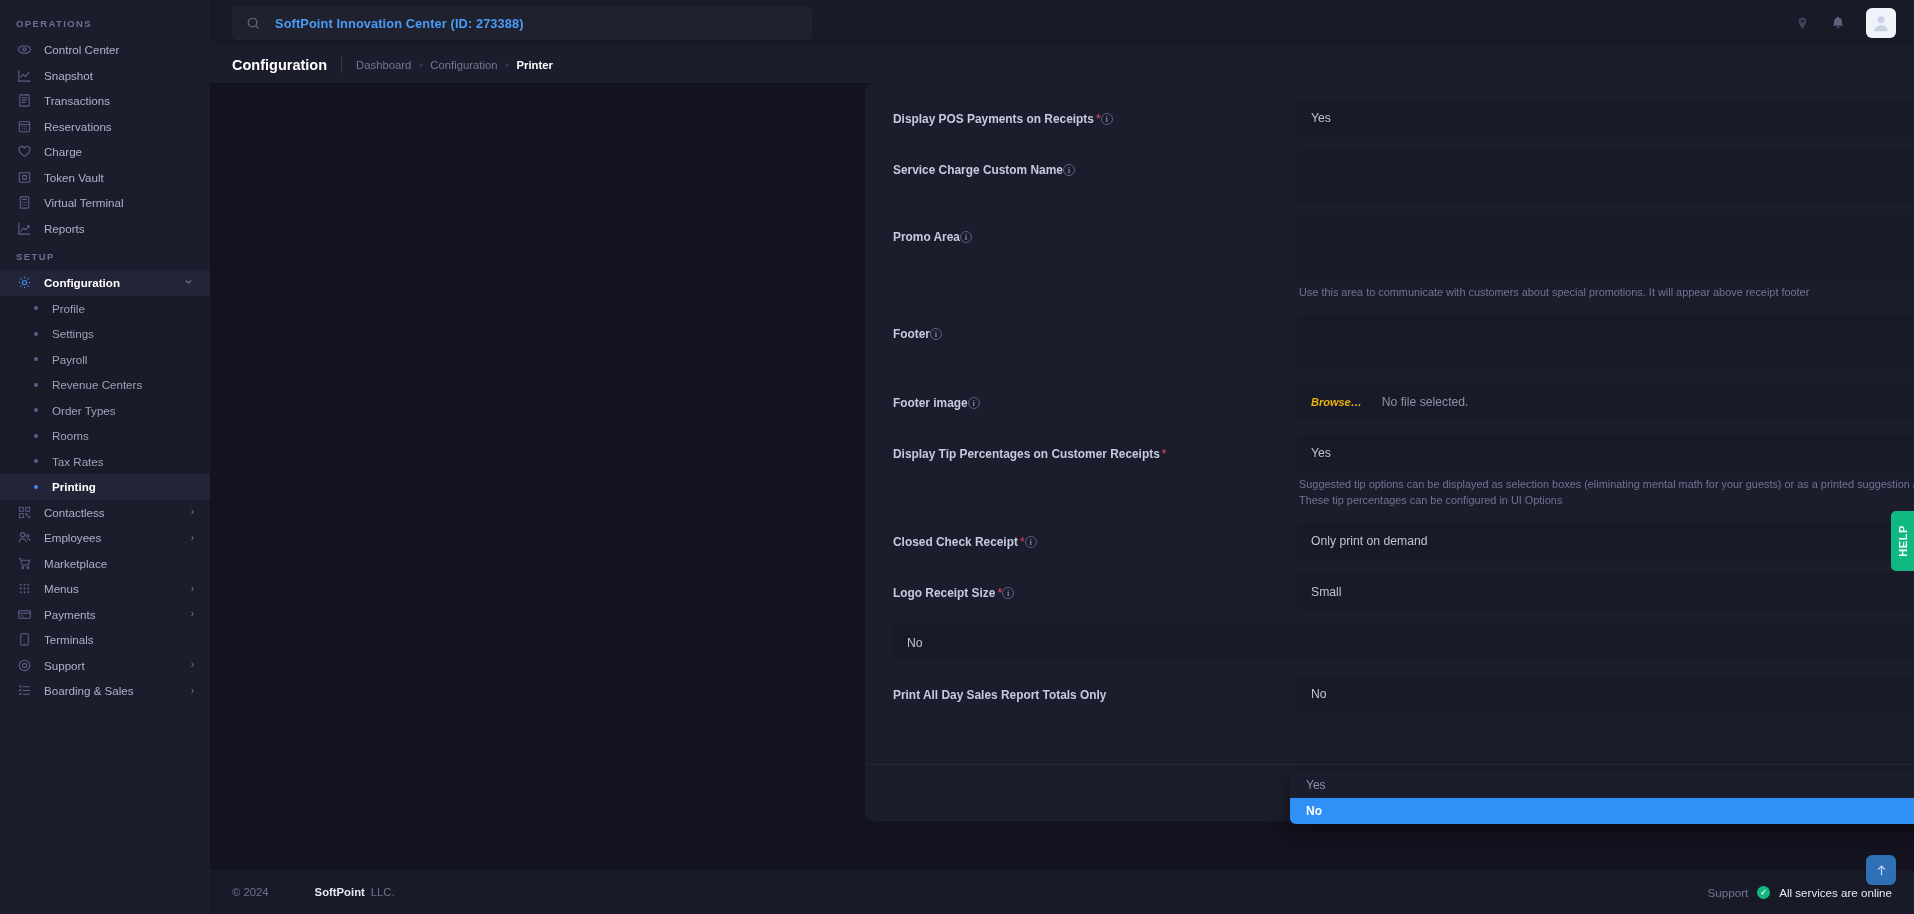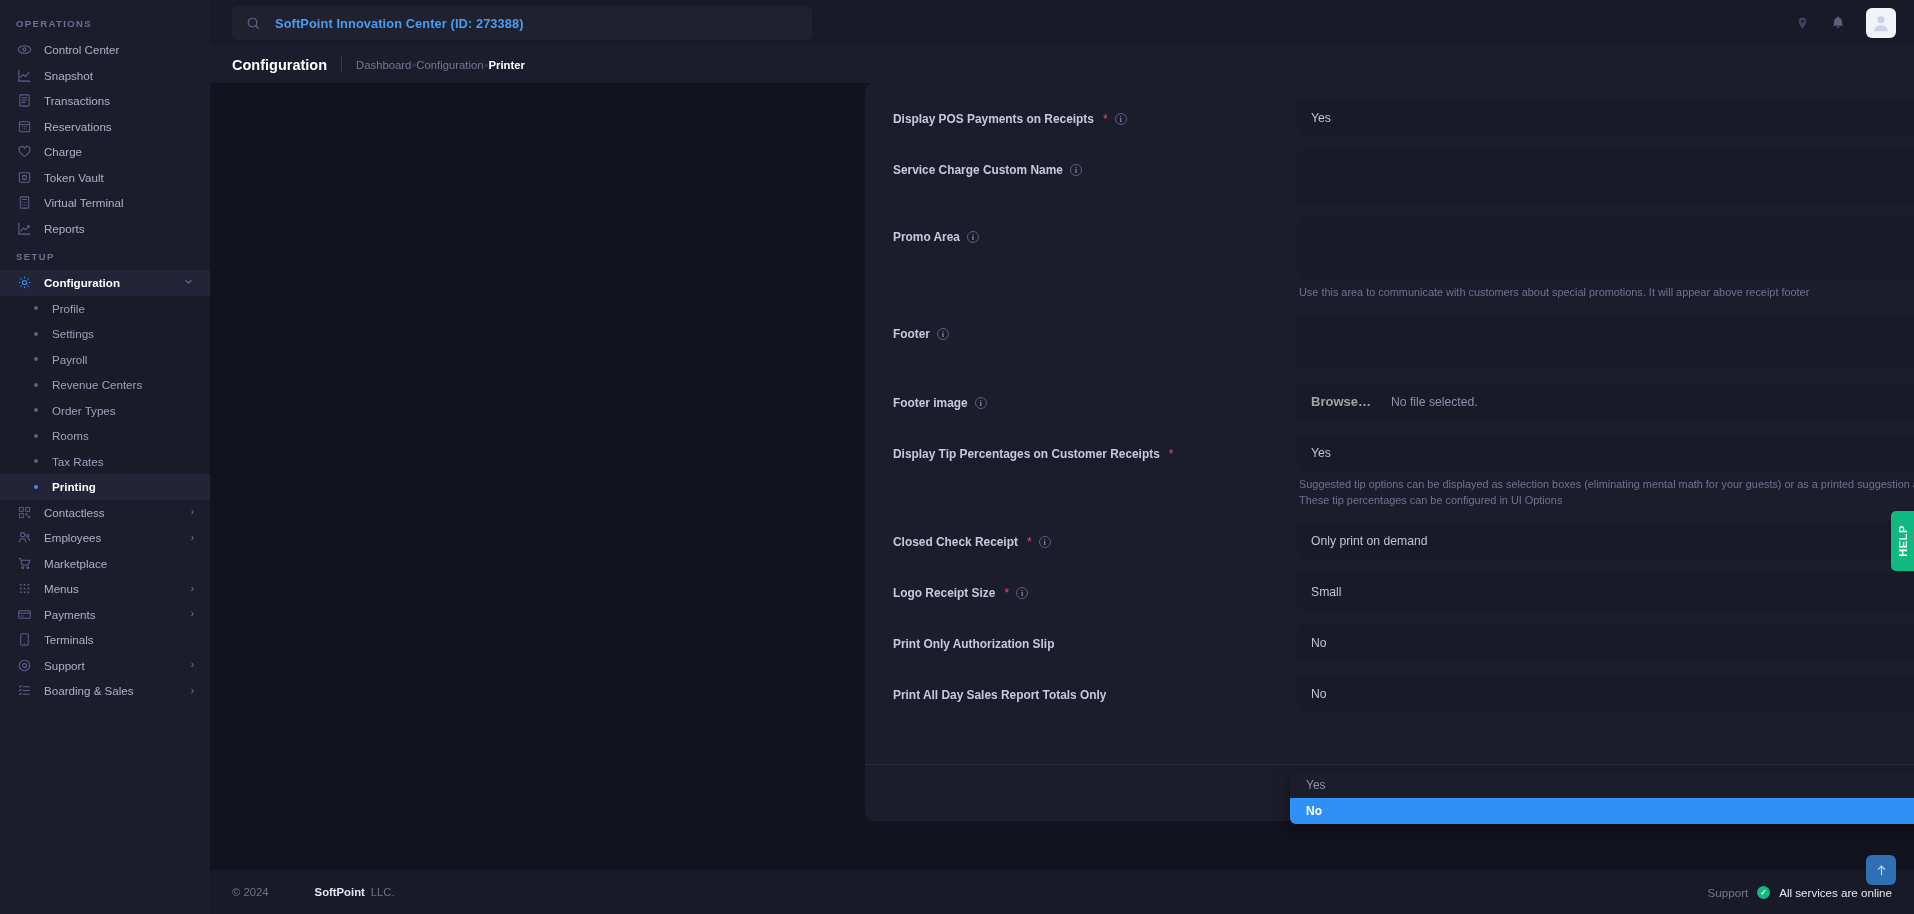--- a/index.html
+++ b/index.html
@@ -96,41 +96,41 @@
     width: 30px; height: 30px; border-radius: 6px; background: #f1f3fa;
     display: flex; align-items: center; justify-content: center; cursor: pointer;
   }
 
   .crumbbar {
     height: 37px; flex: 0 0 37px; background: #1c1d2c;
     display: flex; align-items: center; padding-left: 22px; gap: 14px;
   }
   .page-title { font-size: 14.5px; color: #fff; font-weight: 700; }
   .crumb-div { width: 1px; height: 17px; background: #353751; }
-  .crumbs { display: flex; align-items: center; font-size: 11.3px; }
+  .crumbs { display: flex; align-items: center; gap: 7px; font-size: 11.3px; }
   .crumbs a { color: #73778f; text-decoration: none; cursor: pointer; }
   .crumbs .sep { color: #4a4d66; font-size: 9px; }
   .crumbs .cur { color: #fff; font-weight: 700; }
 
   .content {
     flex: 1 1 auto; background: #12131f; position: relative;
     padding: 22px 30px 0 22px; min-height: 0;
   }
 
   .card {
     position: absolute; left: 655px; top: 0px; width: 1228px;
     background: #1c1d2c; border-radius: 9px;
     padding: 0 0 0 0;
   }
   .form-rows { padding: 16px 0 0 0; }
 
   .frow { display: flex; align-items: flex-start; padding: 0 28px; }
   .frow .flabel {
     width: 404px; flex: 0 0 404px; padding-top: 13px;
-    display: flex; align-items: center; gap: 7px;
+    display: flex; align-items: center; 
   }
   .frow .ltext { font-size: 11.9px; color: #c6cade; font-weight: 600; }
   .req { color: #ef4565; font-size: 12px; line-height: 1; margin-left: 2px; }
   .info-i {
     width: 12px; height: 12px; border-radius: 50%;
     border: 1px solid #5a5e82; color: #7f84a8;
     font-size: 8.5px; line-height: 10px; text-align: center;
     font-family: "Liberation Serif", serif; font-weight: 700; cursor: pointer;
     flex: 0 0 12px;
   }
@@ -147,21 +147,21 @@
     cursor: text;
   }
   .ta-1 { height: 53px; }
   .ta-2 { height: 62px; }
   .ta-3 { height: 55px; }
   .filebox {
     height: 37px; background: #191a27; border-radius: 5px;
     display: flex; align-items: center; padding: 0 14px; gap: 20px;
   }
   .browse-btn {
-    font-size: 13px; color: #a3a3a3; font-weight: 700; cursor: pointer;
+    font-size: 11px; color: #eab308; font-weight: 700; cursor: pointer; font-style: italic;
   }
   .nofile { font-size: 12.2px; color: #8d92ab; text-align: right; }
   .helptext {
     font-size: 10.9px; color: #6e7393; line-height: 1.48;
     padding: 5px 2px 0 2px;
   }
   .gap-sm { height: 14px; }
   .gap-lg { height: 30px; }
 
   .card-div { height: 1px; background: #262839; margin-top: 22px; }
@@ -604,23 +604,20 @@
             <div class="fctrl">
               <div class="sel">
                 <span class="selval">Small</span>
 
               </div>
             </div>
           </div>
           <div class="gap-sm"></div>
 
           <div class="frow">
-            <div class="flabel">
-              <span class="ltext">Print Only Authorization Slip</span>
-            </div>
             <div class="fctrl">
               <div class="sel">
                 <span class="selval">No</span>
 
               </div>
             </div>
           </div>
           <div class="gap-sm"></div>
 
           <div class="frow">

